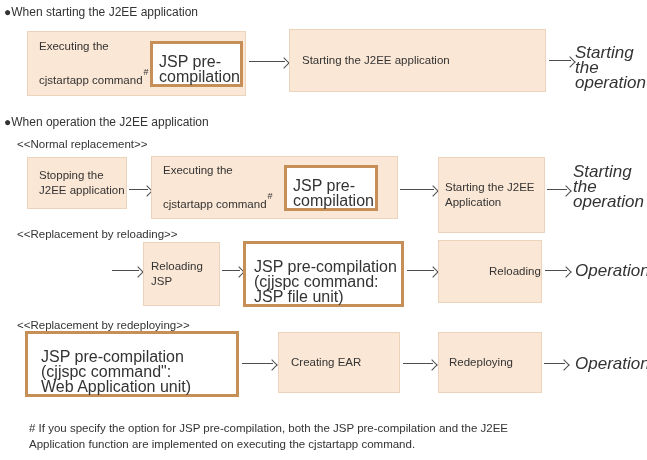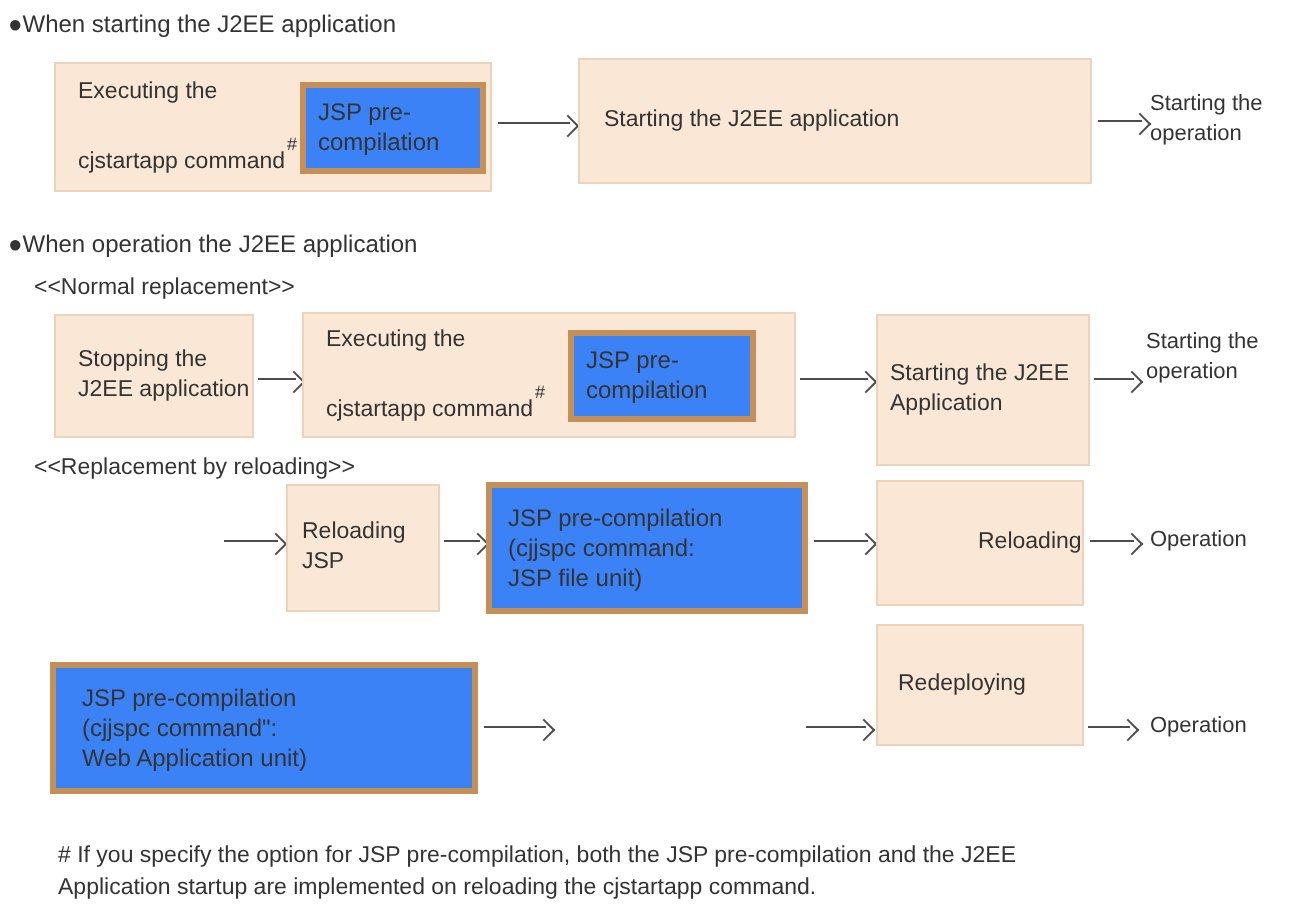--- a/index.html
+++ b/index.html
@@ -2,28 +2,28 @@
 <html><head>
 <meta charset="utf-8">
 <style>
   html,body{margin:0;padding:0;background:#ffffff;}
   .canvas{
     position:relative;width:647px;height:460px;background:#ffffff;overflow:hidden;
     font-family:"Liberation Sans",sans-serif;color:#333333;
   }
   .heading{position:absolute;font-size:12px;color:#333333;white-space:nowrap;}
   .sublabel{position:absolute;font-size:11.5px;color:#333333;white-space:nowrap;}
-  .freetext{position:absolute;font-size:11px;line-height:15px;color:#333333;white-space:pre-line;}
+  .freetext{position:absolute;font-size:17px;line-height:15px;color:#333333;white-space:pre-line;font-style:italic;}
   .box{
     position:absolute;box-sizing:border-box;background:#fbe7d5;border:1px solid #ecd3bc;
     display:flex;align-items:center;font-size:11.5px;line-height:15px;color:#333333;
   }
   .hbox{
-    position:absolute;box-sizing:border-box;background:#3b82f6;border:3px solid #c68f57;
-    display:flex;align-items:center;font-size:12px;line-height:15px;color:#333333;
+    position:absolute;box-sizing:border-box;background:#ffffff;border:3px solid #c68f57;
+    display:flex;align-items:flex-end;font-size:16px;line-height:15px;color:#333333;
   }
   .lbl{white-space:pre-line;}
   .fnm{font-size:9px;position:relative;top:-4px;margin-left:1px;}
   .arrow{position:absolute;height:0;border-top:1.5px solid #4d4d4d;}
   .arrow::after{
     content:"";position:absolute;right:-3px;top:-3px;width:7px;height:7px;
     border-top:1.5px solid #4d4d4d;border-right:1.5px solid #4d4d4d;transform:rotate(45deg);
   }
   .footnote{position:absolute;font-size:11.5px;line-height:16px;color:#333333;white-space:pre-line;}
 </style>
@@ -53,21 +53,21 @@
 
   <div class="arrow" style="left:549px;top:60px;width:22px;"></div>
 
   <div class="freetext" style="left:575px;top:45px;">Starting the
 operation</div>
 
   <div class="heading" style="left:4px;top:115px;">●When operation the J2EE application</div>
 
   <div class="sublabel" style="left:17px;top:138px;">&lt;&lt;Normal replacement&gt;&gt;</div>
 
-  <div class="box" style="left:27px;top:157px;width:100px;height:62px;">
+  <div class="box" style="left:27px;top:157px;width:100px;height:52px;">
     <div class="lbl" style="padding-left:11px;">Stopping the
 J2EE application</div>
   </div>
 
   <div class="arrow" style="left:129px;top:189px;width:19px;"></div>
 
   <div class="box" style="left:151px;top:156px;width:247px;height:63px;">
     <div class="lbl" style="padding-left:11px;">
       <div>Executing the</div>
       <div><span>cjstartapp command</span><sup class="fnm">#</sup></div>
@@ -111,36 +111,40 @@
   <div class="arrow" style="left:407px;top:270px;width:27px;"></div>
 
   <div class="box" style="left:438px;top:240px;width:104px;height:63px;">
     <div class="lbl" style="padding-left:13px;margin-left:37px;">Reloading</div>
   </div>
 
   <div class="arrow" style="left:545px;top:270px;width:22px;"></div>
 
   <div class="freetext" style="left:575px;top:263px;">Operation</div>
 
+  <div class="sublabel" style="left:17px;top:319px;">&lt;&lt;Replacement by redeploying&gt;&gt;</div>
 
   <div class="hbox" style="left:25px;top:331px;width:214px;height:66px;">
     <div class="lbl" style="padding-left:13px;">JSP pre-compilation
 (cjjspc command":
  Web Application unit)</div>
   </div>
 
   <div class="arrow" style="left:242px;top:363px;width:31px;"></div>
 
+  <div class="box" style="left:278px;top:332px;width:122px;height:61px;">
+    <div class="lbl" style="padding-left:12px;">Creating EAR</div>
+  </div>
 
   <div class="arrow" style="left:403px;top:363px;width:30px;"></div>
 
-  <div class="box" style="left:438px;top:312px;width:104px;height:61px;">
+  <div class="box" style="left:438px;top:332px;width:104px;height:61px;">
     <div class="lbl" style="padding-left:10px;">Redeploying</div>
   </div>
 
   <div class="arrow" style="left:544px;top:363px;width:21px;"></div>
 
   <div class="freetext" style="left:575px;top:356px;">Operation</div>
 
   <div class="footnote" style="left:29px;top:420px;width:600px;"># If you specify the option for JSP pre-compilation, both the JSP pre-compilation and the J2EE
-Application startup are implemented on reloading the cjstartapp command.</div>
+Application function are implemented on executing the cjstartapp command.</div>
 
 </div>
 
 </body></html>

